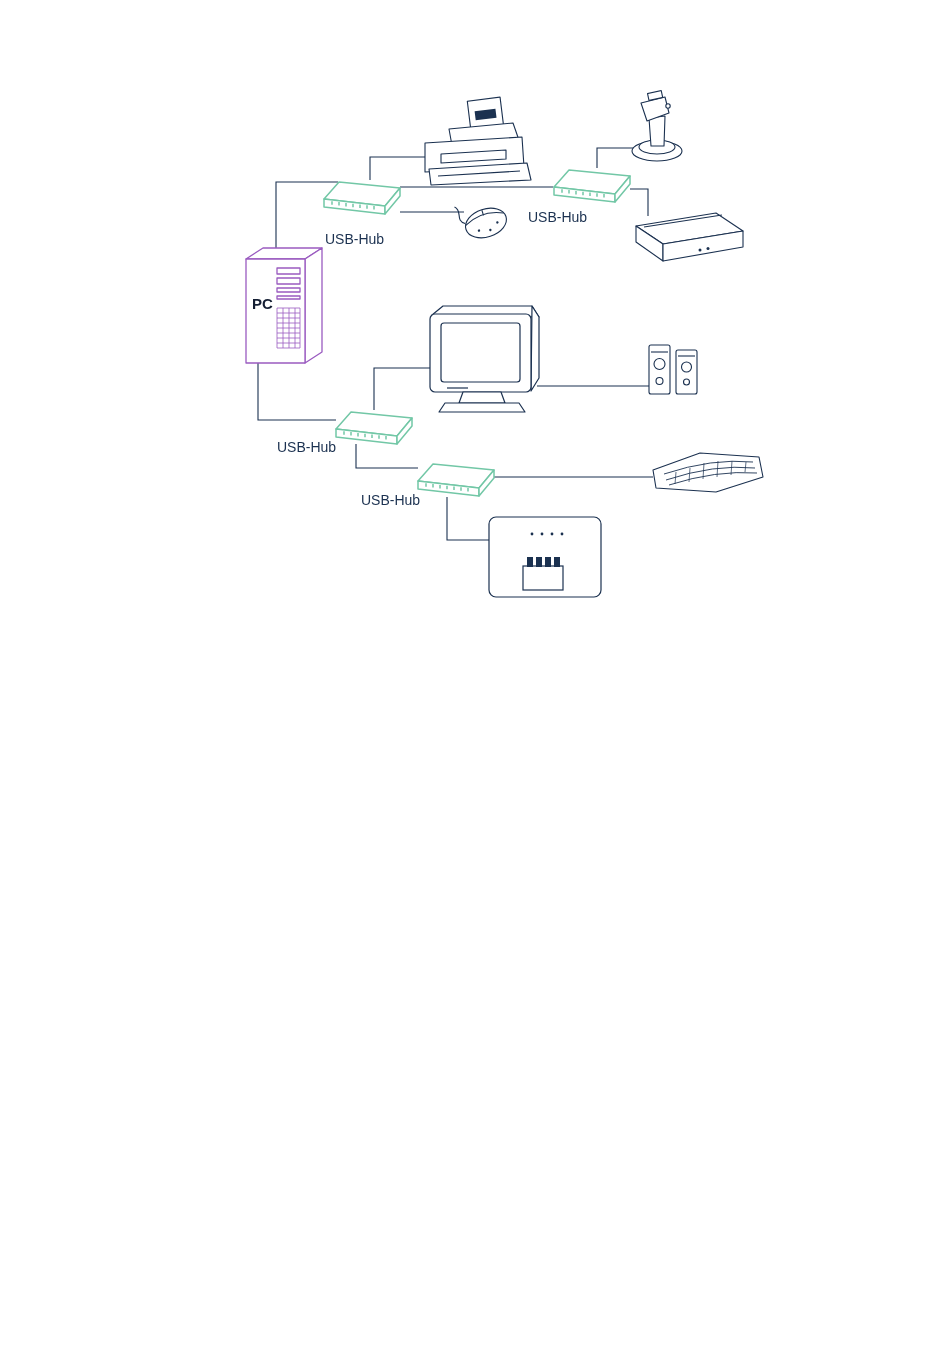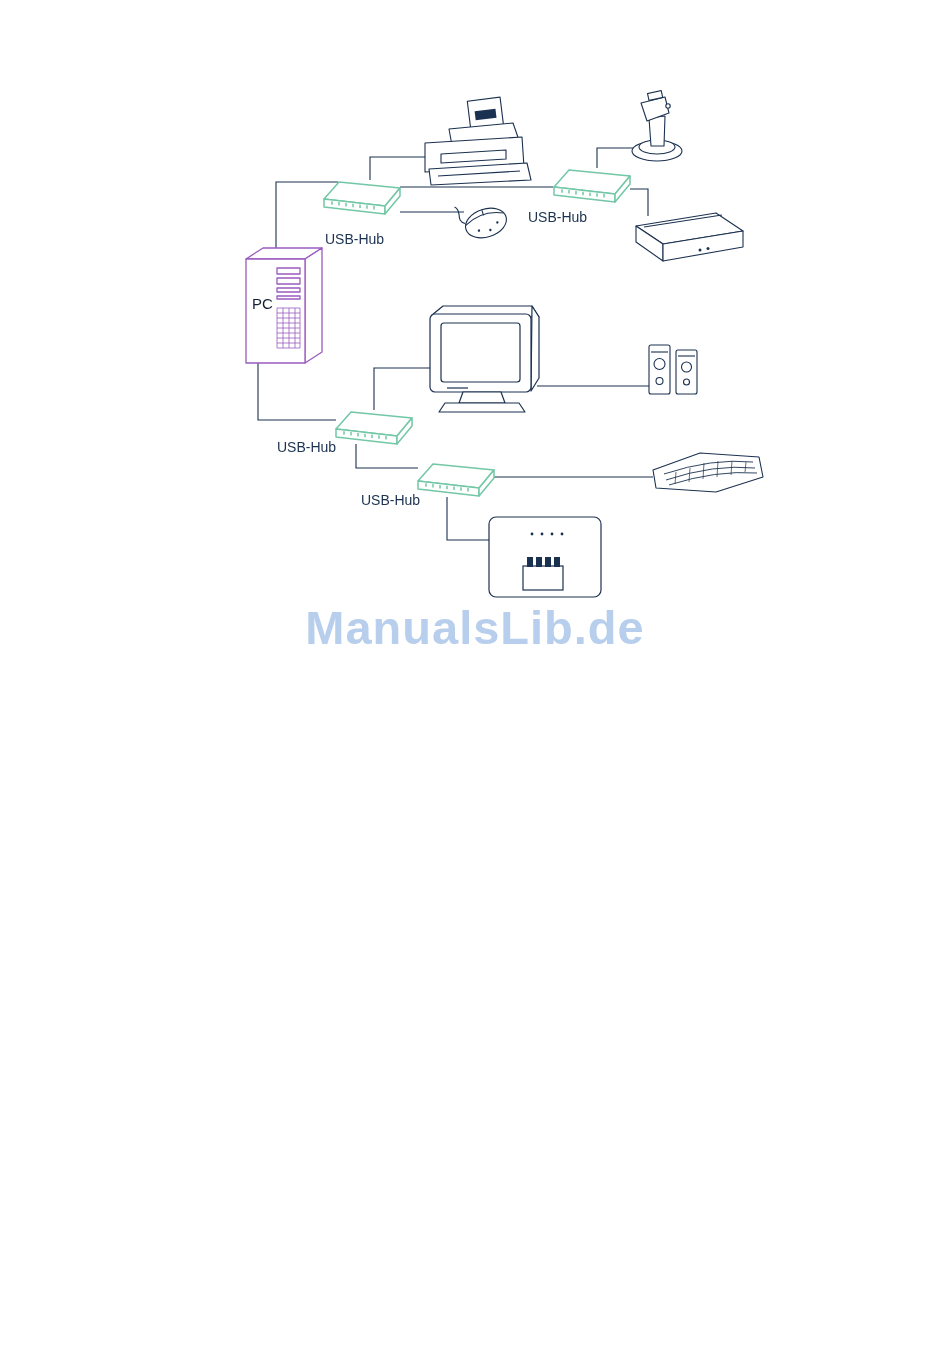--- a/index.html
+++ b/index.html
@@ -15,21 +15,21 @@
   .diagram-svg{position:absolute;left:0;top:0;}
   .lbl{
     position:absolute;
     font-size:14px;
     color:#1b3150;
     white-space:nowrap;
   }
   .pc-lbl{
     position:absolute;
     font-size:15px;
-    font-weight:normal;
+    font-weight:bold;
     color:#141e33;
     white-space:nowrap;
   }
   .watermark{
     position:absolute;
     left:0; right:0;
     top:600px;
     text-align:center;
     font-size:47px;
     font-weight:bold;
@@ -178,15 +178,14 @@
   <div class="pc-lbl" style="left:252px; top:295px;">PC</div>
 
   <div class="lbl" style="left:325px; top:231px;">USB-Hub</div>
 
   <div class="lbl" style="left:528px; top:209px;">USB-Hub</div>
 
   <div class="lbl" style="left:277px; top:439px;">USB-Hub</div>
 
   <div class="lbl" style="left:361px; top:492px;">USB-Hub</div>
 
-  <div class="watermark">ManualsLib.de</div>
 
 </div>
 
 </body></html>

